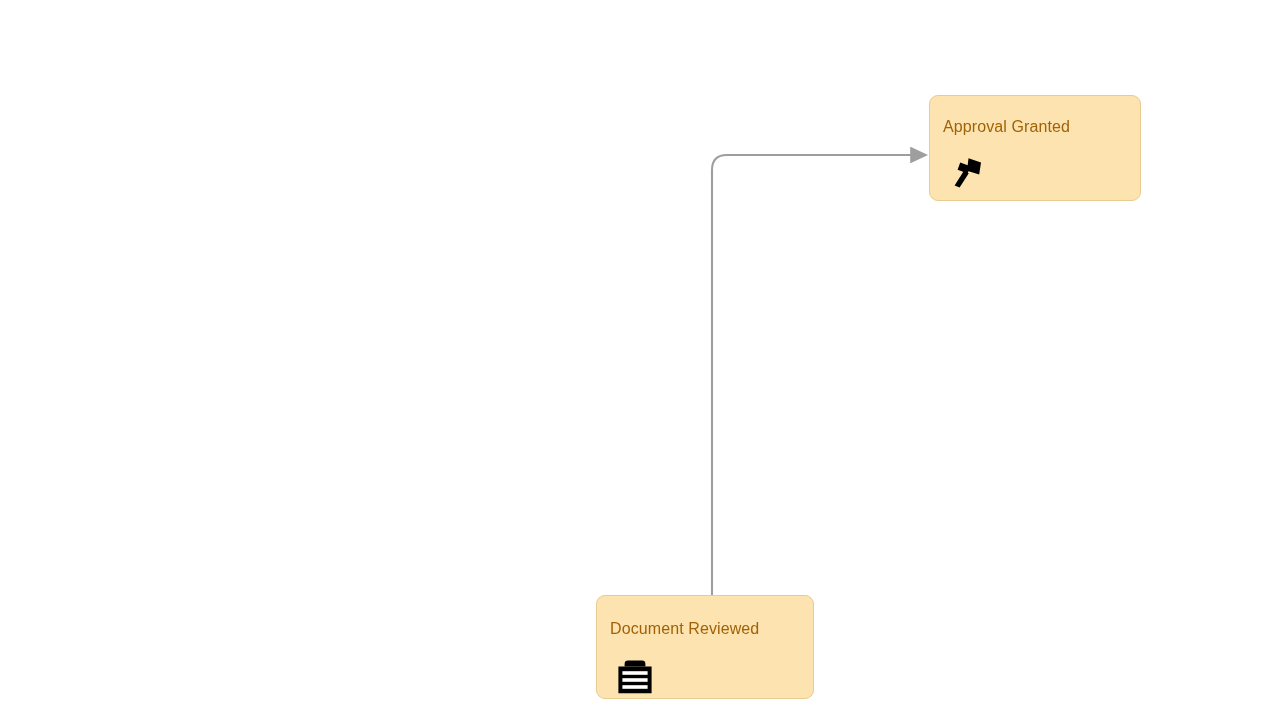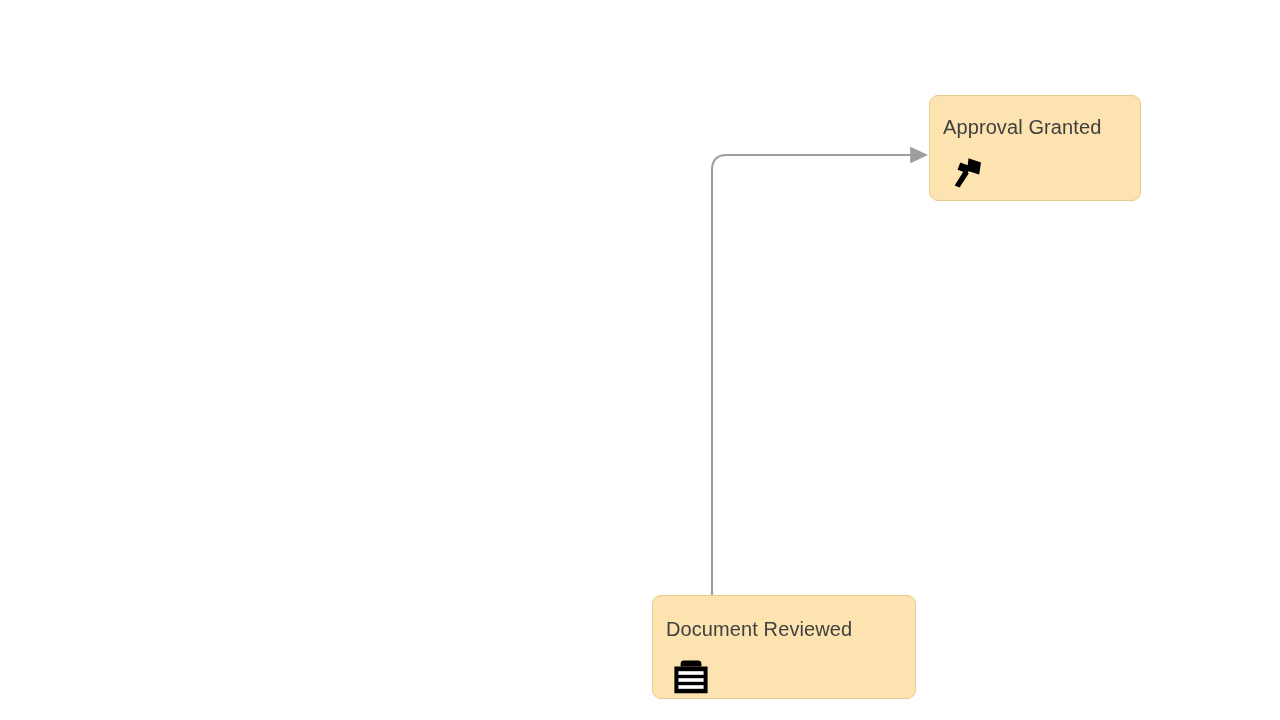--- a/index.html
+++ b/index.html
@@ -33,44 +33,44 @@
     box-sizing: border-box;
     background: #fde3b0;
     border: 1.2px solid #e8cb8e;
     border-radius: 9px;
     padding: 0;
   }
   .node-label {
     position: absolute;
     left: 13px;
     top: 20px;
-    font-size: 20px;
+    font-size: 16px;
     line-height: 22px;
-    color: #404040;
+    color: #a16207;
     white-space: nowrap;
     letter-spacing: 0.1px;
   }
   .node-icon {
     position: absolute;
     left: 13px;
     top: 60px;
     width: 40px;
     height: 38px;
     display: block;
   }
   #node-approval-granted {
     left: 929px;
     top: 95px;
     width: 212px;
     height: 106px;
   }
   #node-document-reviewed {
-    left: 652px;
+    left: 596px;
     top: 595px;
-    width: 264px;
+    width: 218px;
     height: 104px;
   }
   #node-document-reviewed .node-label { top: 22px; }
   #node-document-reviewed .node-icon { top: 62px; left: 18px; }
   #node-approval-granted .node-icon { left: 18px; top: 58px; }
 </style>
 </head>
 <body>
 
 <div id="canvas">

